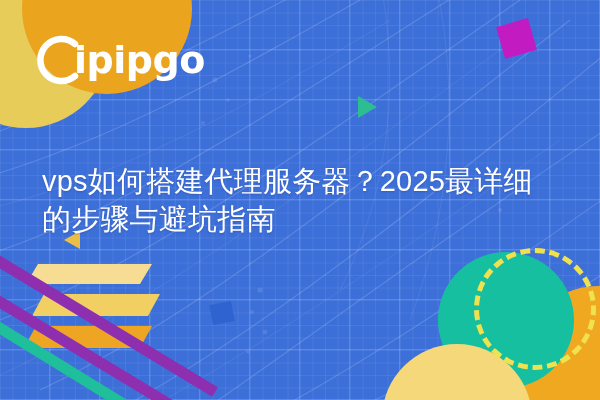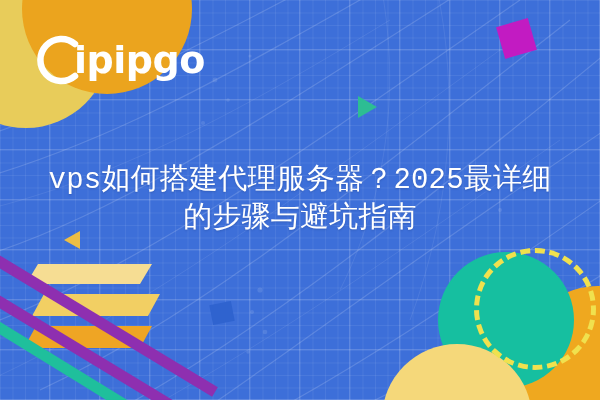--- a/index.html
+++ b/index.html
@@ -150,23 +150,23 @@
     z-index: 2;
   }
 
   
   .headline {
     position: absolute;
     left: 0; right: 0;
     top: 162px;
     padding: 0 42px;
     box-sizing: border-box;
-    text-align: center;
+    text-align: left;
     color: #ffffff;
-    font-family: Liberation Mono, monospace;
+    font-family: Liberation Sans, sans-serif;
     font-size: 29px;
     line-height: 1.32;
     font-weight: 400;
     letter-spacing: 0.2px;
     text-shadow: 0 1px 2px rgba(20,45,110,0.28);
   }
 </style>
 </head>
 <body>
 

